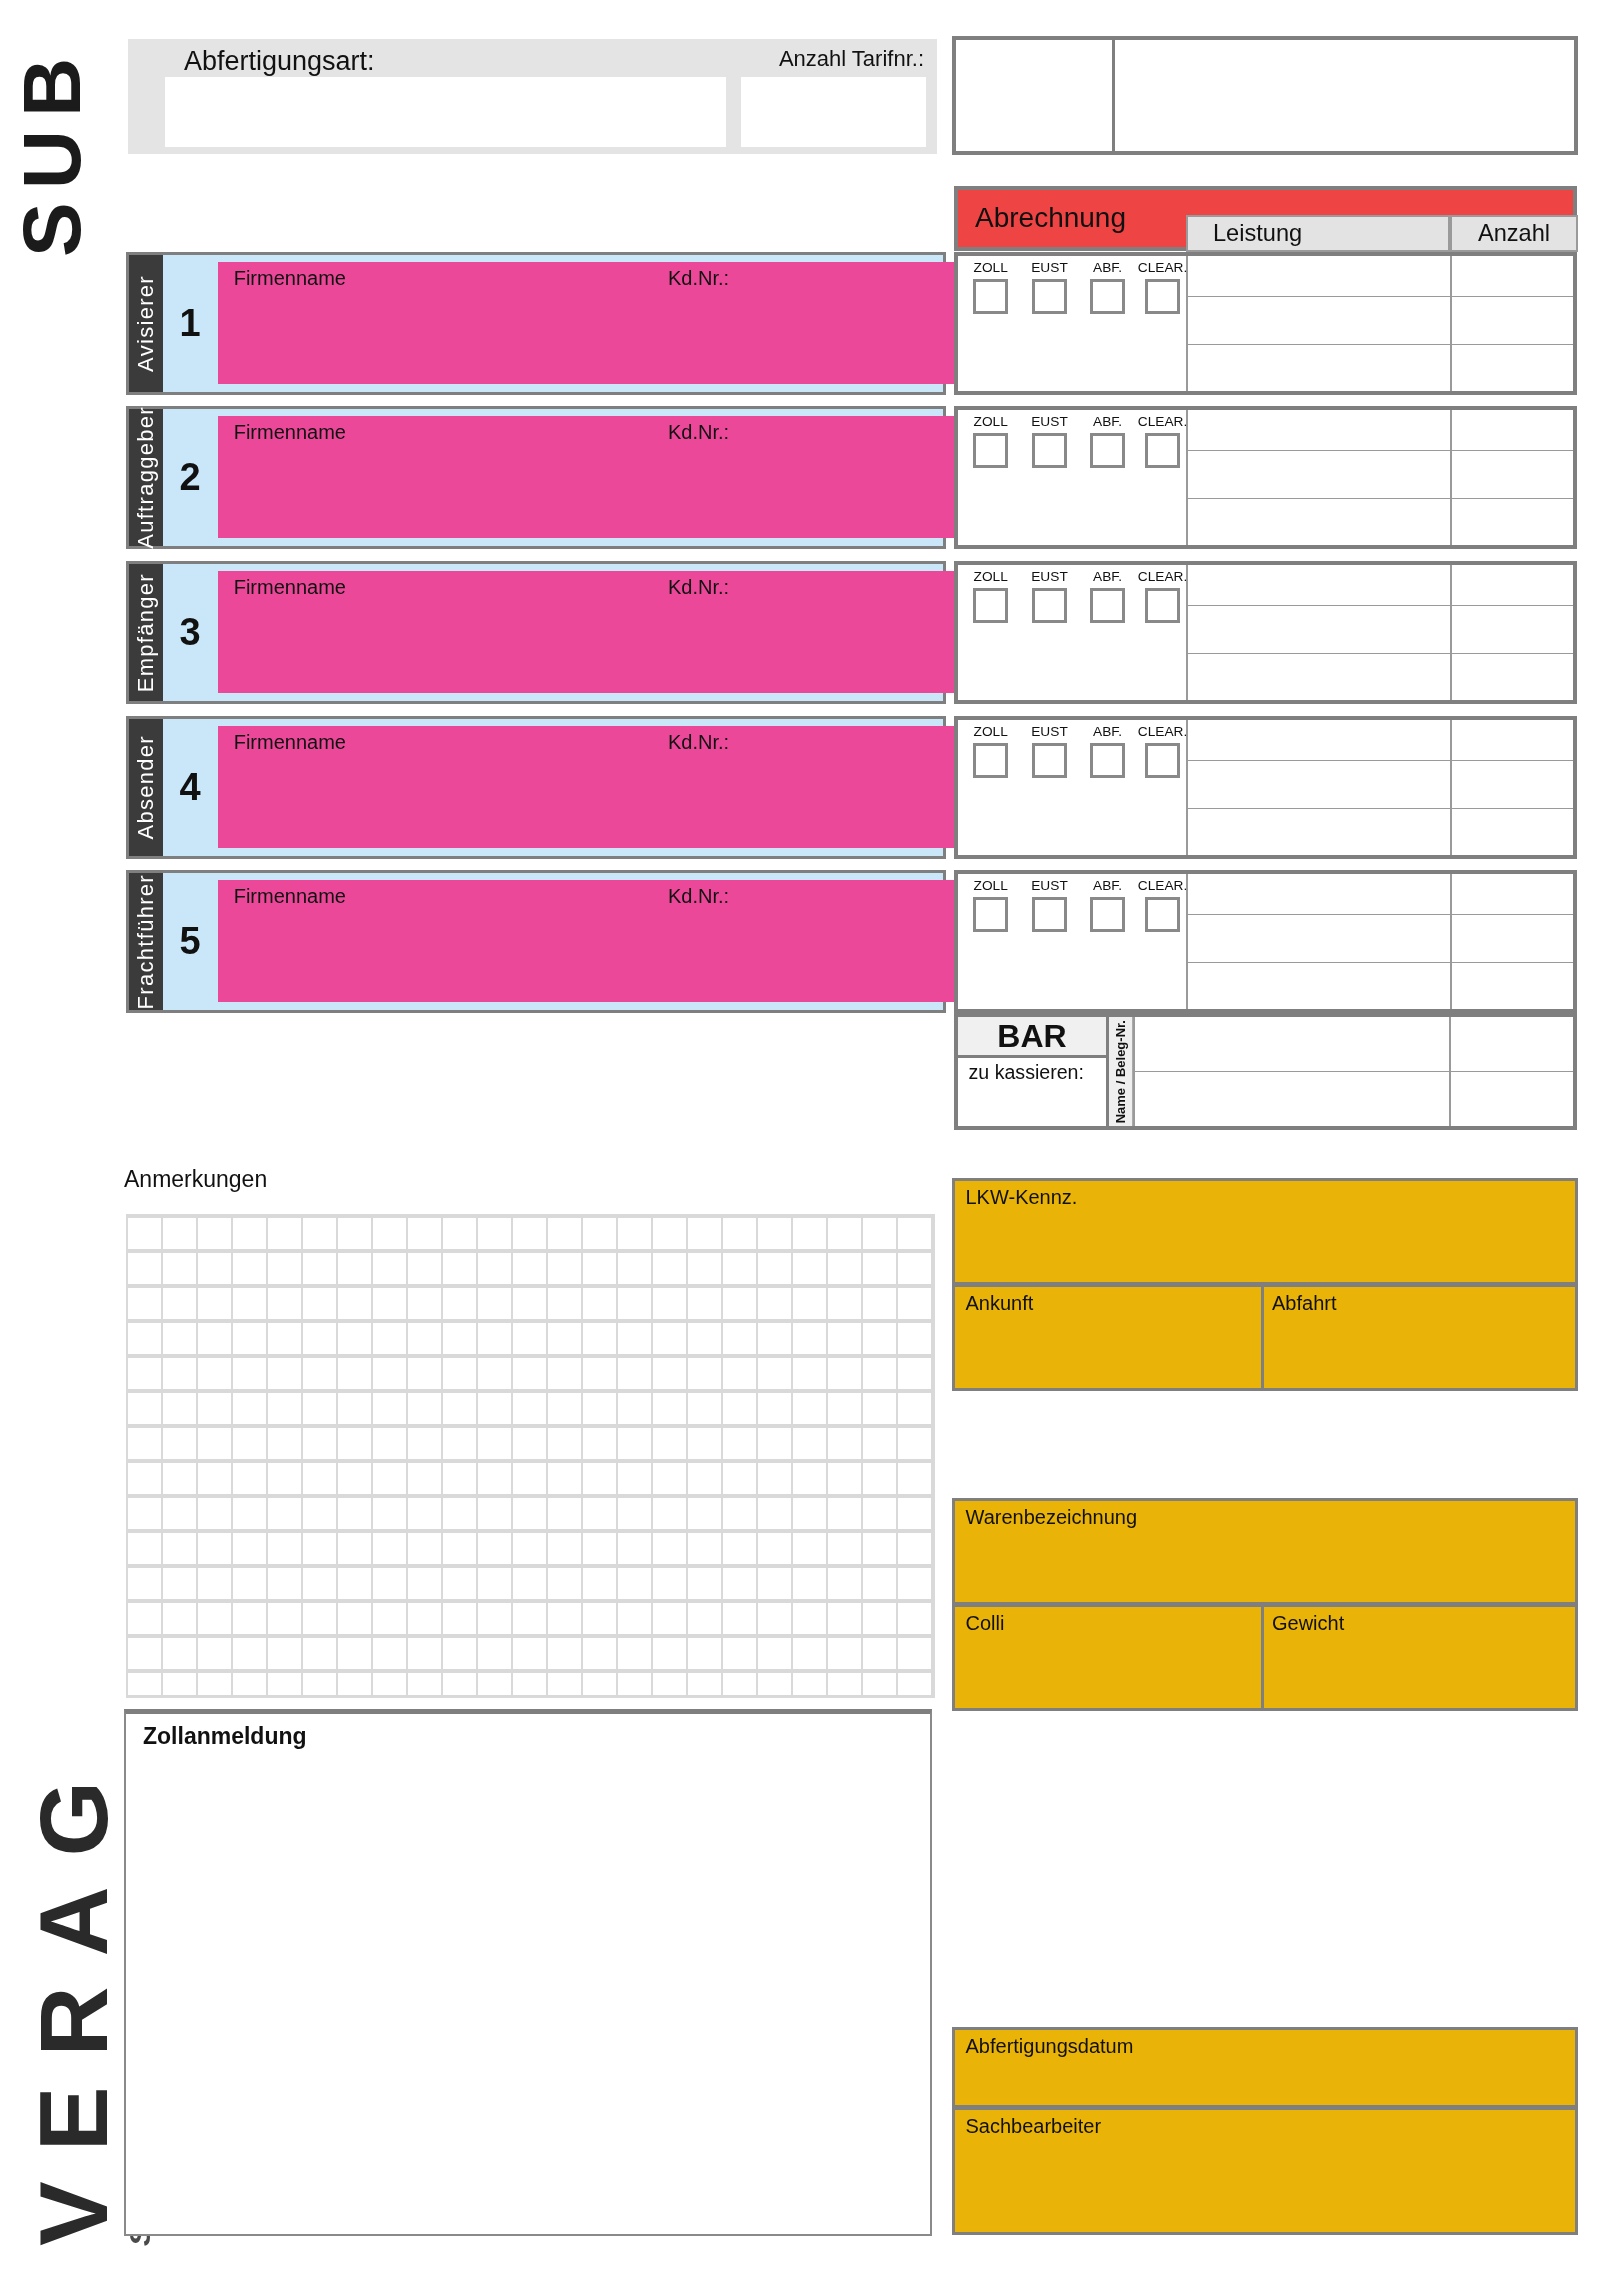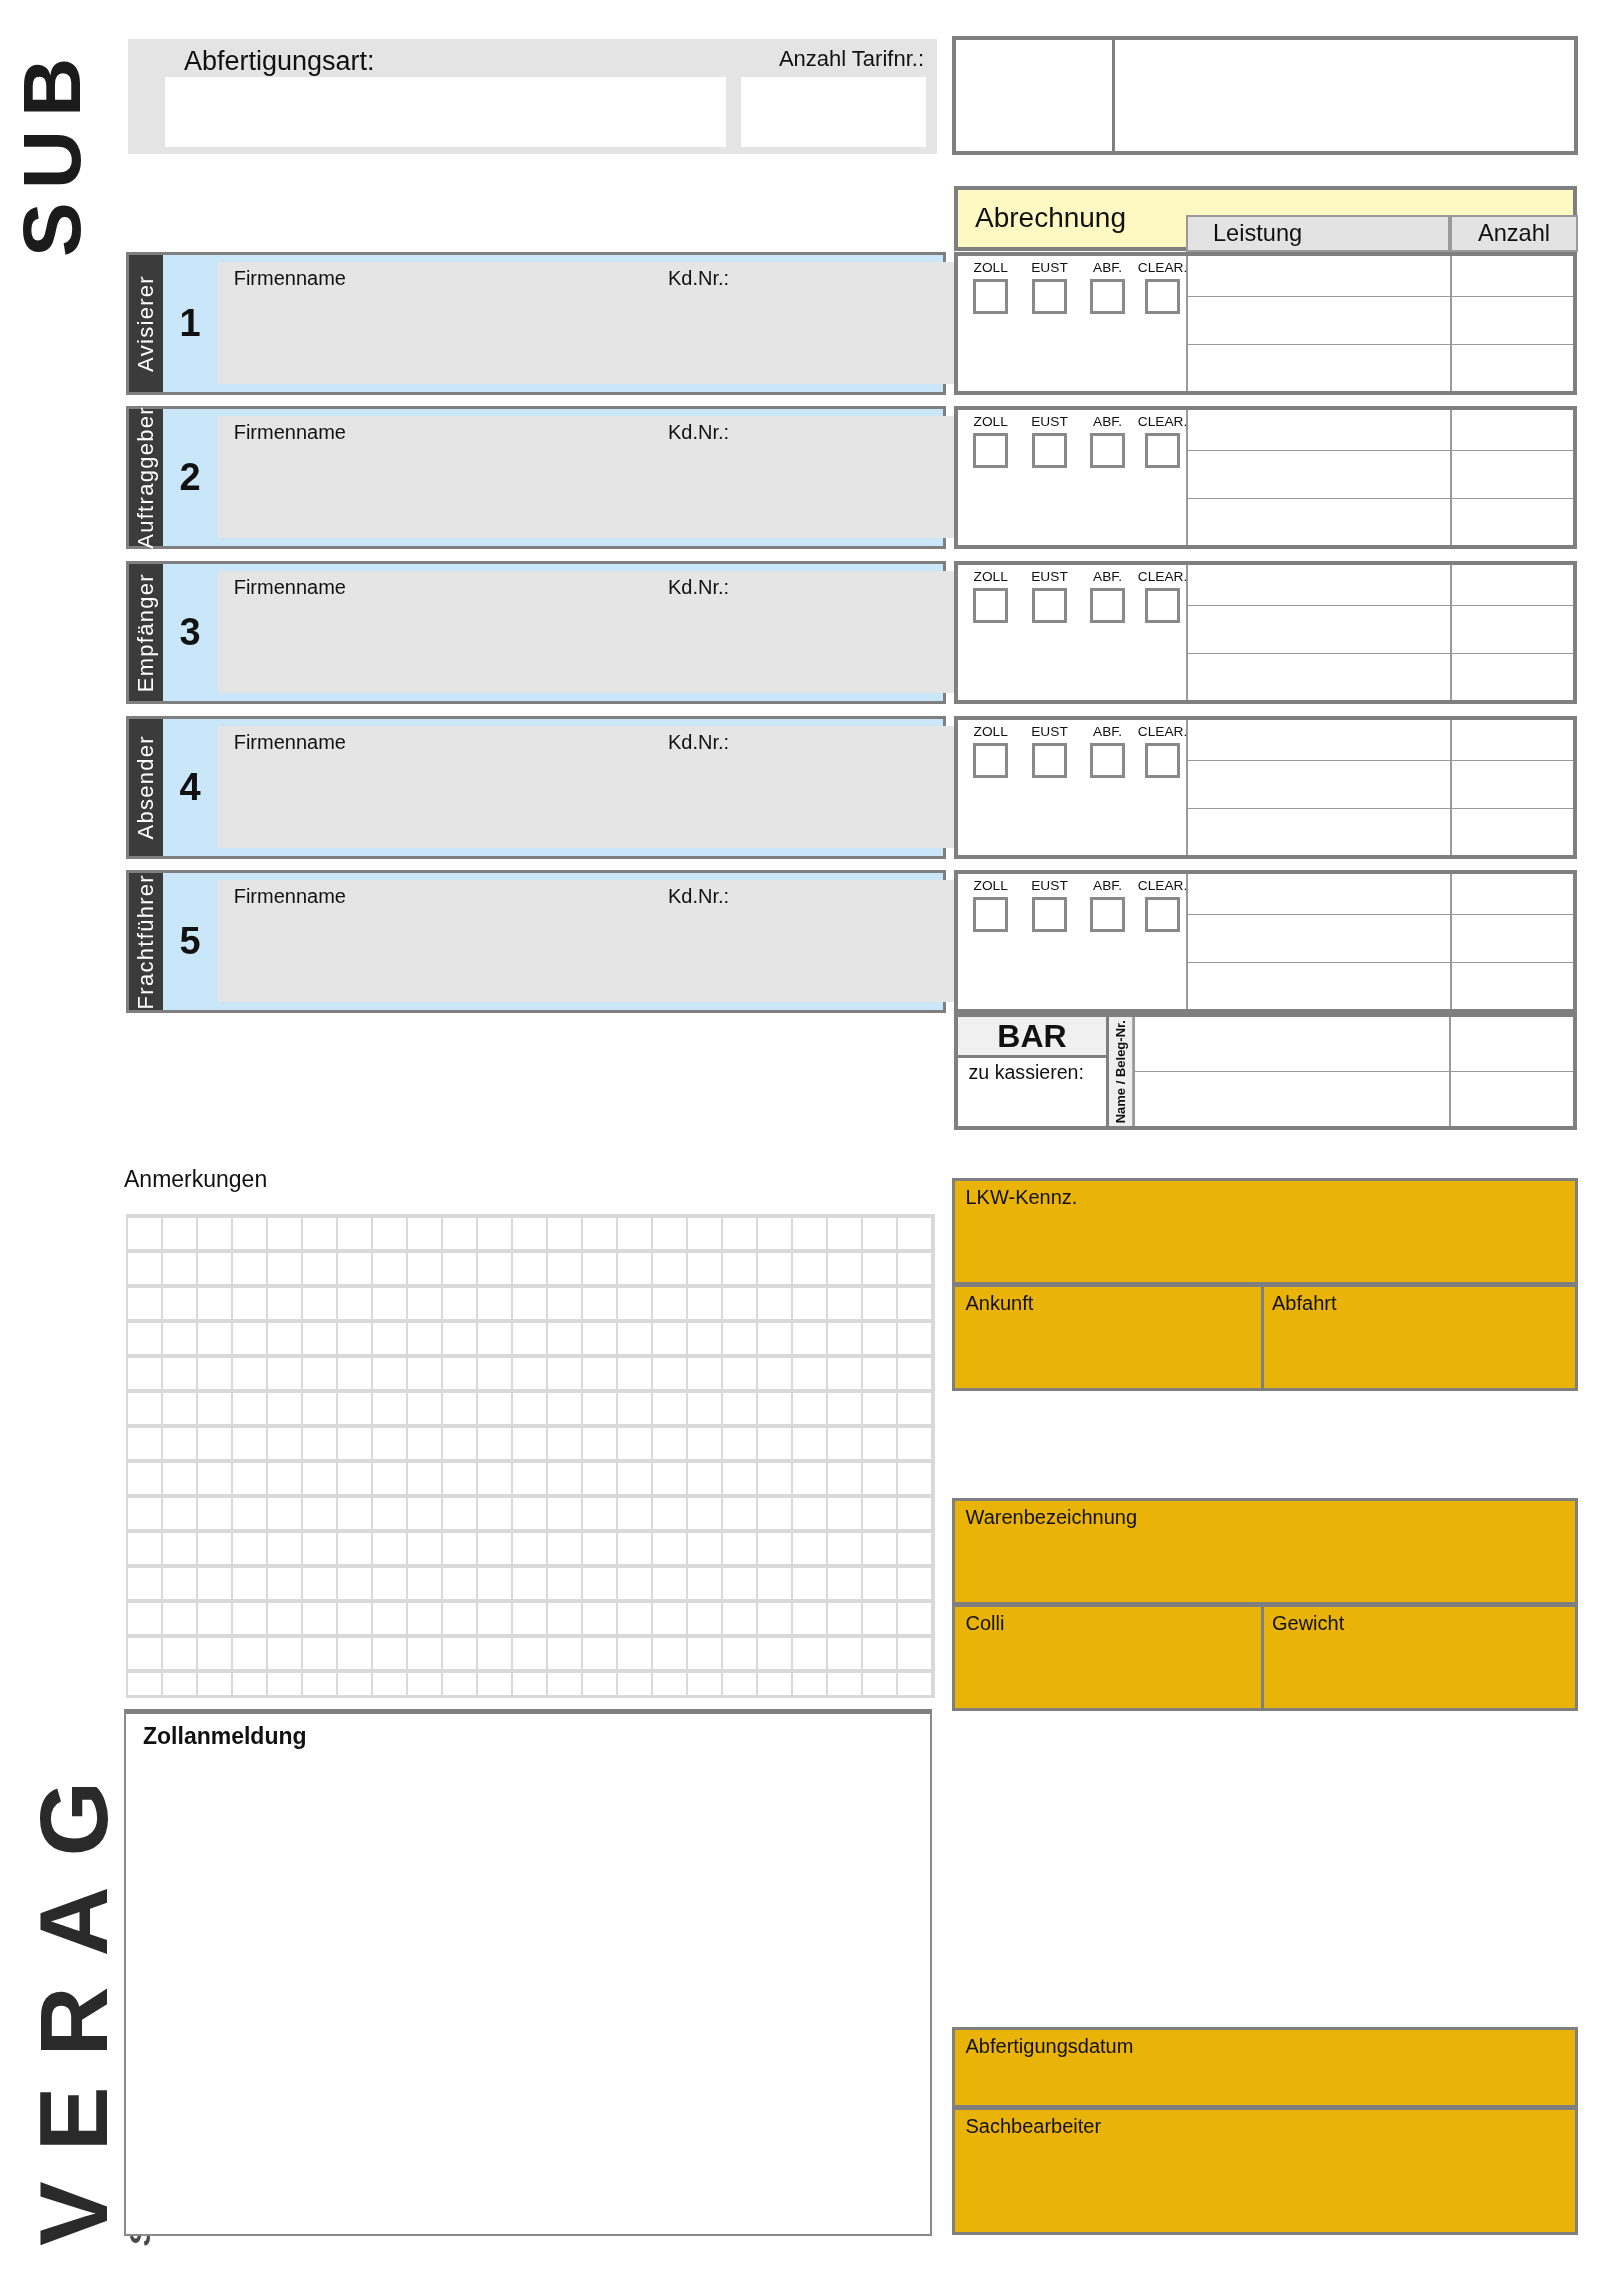--- a/index.html
+++ b/index.html
@@ -24,21 +24,21 @@
   .abf-input{left:37px;top:38px;width:561px;height:70px;background:#fff;}
   .anzahl-input{left:613px;top:38px;width:185px;height:70px;background:#fff;}
 
   .filiale-box{left:952px;top:36px;width:626px;height:119px;border:4.6px solid #7f7f7f;background:#fff;}
   .filiale-cell{left:0;top:0;bottom:0;width:156px;}
   .posnr-cell{left:158px;top:0;bottom:0;right:0;}
   .fbox-divider{left:156px;top:0;bottom:0;width:2.6px;background:#7f7f7f;}
   .fbox-label{position:absolute;left:9.2px;top:6.5px;font-size:19.6px;}
 
   
-  .abrech-header{left:954px;top:186px;width:623px;height:65px;background:#fef9c3;border:4.6px solid #7f7f7f;}
+  .abrech-header{left:954px;top:186px;width:623px;height:65px;background:#ef4444;border:4.6px solid #7f7f7f;}
   .abrech-title{position:absolute;left:17px;top:0;height:56px;display:flex;align-items:center;font-size:28px;}
   .chip{background:#e3e3e3;border:2px solid #9a9a9a;font-size:23.6px;display:flex;align-items:center;z-index:2;}
   .chip-leistung{left:1186px;top:215px;width:264px;height:37px;padding-left:25px;}
   .chip-betrag{left:1450px;top:215px;width:128px;height:37px;justify-content:center;}
 
   .abrech-section{left:954px;width:623px;height:143px;border:4.6px solid #7f7f7f;background:#fff;}
   .cb-area{position:absolute;left:0;top:0;bottom:0;width:228px;}
   .cb-col{position:absolute;top:3.9px;width:55px;text-align:center;}
   .cb-col.c0{left:5.2px}.cb-col.c1{left:64px}.cb-col.c2{left:122px}.cb-col.c3{left:177px}
   .cb-label{font-size:13.7px;}
@@ -48,21 +48,21 @@
   .ab-cell{border-left:2px solid #9a9a9a;border-top:1.3px solid #9a9a9a;}
   .ab-cell.fr{border-top:none;}
 
   
   .party-section{left:126px;width:820px;height:143px;border:3.9px solid #7f7f7f;background:#c9e7f8;}
   .role-strip{position:absolute;left:0;top:0;bottom:0;width:34px;background:#3b3b3b;color:#fff;
     display:flex;align-items:center;justify-content:center;}
   .role-text{writing-mode:vertical-rl;transform:rotate(180deg);font-size:22px;letter-spacing:1.3px;white-space:nowrap;}
   .row-number{position:absolute;left:34px;top:0;bottom:0;width:54px;display:flex;align-items:center;
     justify-content:center;font-size:38px;font-weight:bold;}
-  .company-field{position:absolute;left:89px;top:6.5px;width:845px;height:122px;background:#e5e5e5;padding-left:8px;}
+  .company-field{position:absolute;left:89px;top:6.5px;width:845px;height:122px;background:#ec4899;padding-left:8px;}
   .firmenname-label{position:absolute;left:15.7px;top:5.2px;font-size:20px;}
   .kdnr-label{position:absolute;left:450px;top:5.2px;font-size:20px;}
 
   
   .bar-wrap{left:954px;top:1013px;width:623px;height:117px;border:4.6px solid #7f7f7f;background:#fff;}
   .bar-box{position:absolute;left:0;top:0;width:151px;height:41px;background:#f0f0f0;
     border-right:3.3px solid #7f7f7f;border-bottom:3.3px solid #7f7f7f;
     display:flex;align-items:center;justify-content:center;font-size:32px;font-weight:bold;box-sizing:border-box;}
   .zu-box{position:absolute;left:0;top:41px;width:151px;bottom:0;background:#fff;border-right:3.3px solid #7f7f7f;box-sizing:border-box;}
   .zu-label{position:absolute;left:10.5px;top:2.6px;font-size:19.6px;}

